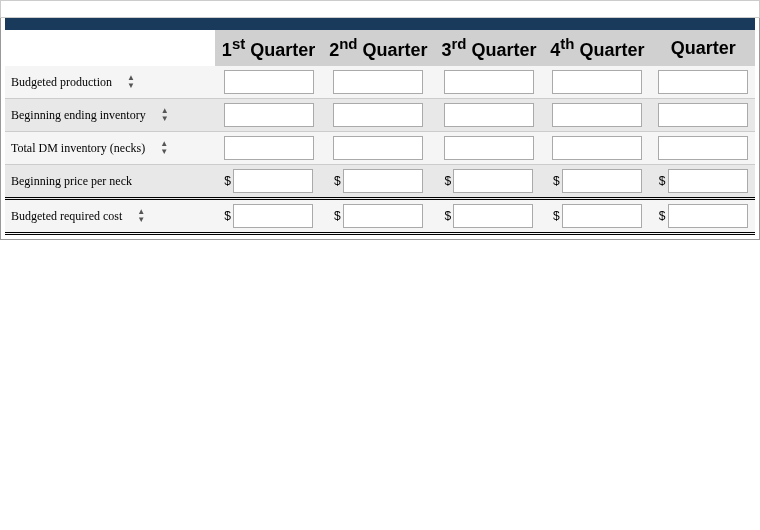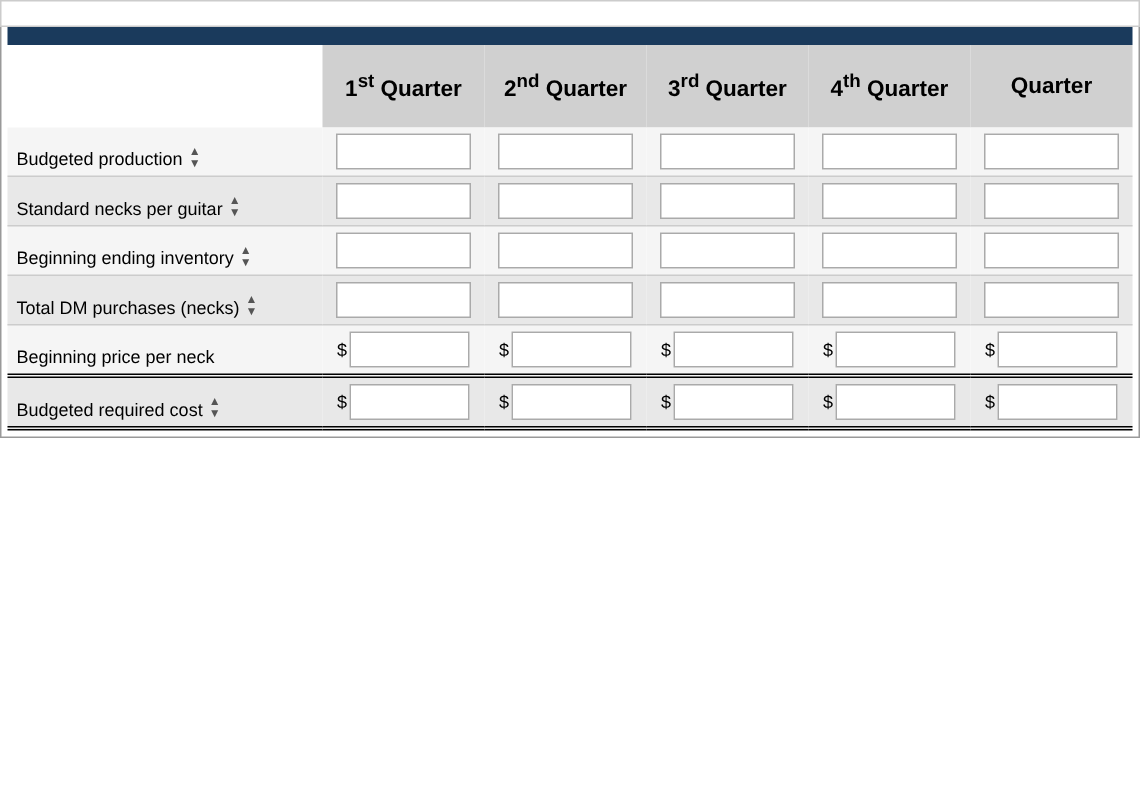--- a/index.html
+++ b/index.html
@@ -42,23 +42,23 @@
     }
 
     table {
       width: 100%;
       border-collapse: collapse;
     }
 
     thead tr th {
       background: #d0d0d0;
       text-align: center;
-      padding: 17px 4px;
+      padding: 5px 4px;
       font-weight: bold;
-      font-size: 15px;
+      font-size: 18px;
       border: none;
     }
 
     thead tr th:first-child {
       background: transparent;
       width: 210px;
     }
 
     tbody tr {
       border-bottom: 1px solid #ccc;
@@ -67,25 +67,26 @@
     tbody tr:nth-child(odd) {
       background: #f5f5f5;
     }
 
     tbody tr:nth-child(even) {
       background: #e8e8e8;
     }
 
     .row-label {
       display: flex;
-      align-items: flex-end;
+      align-items: center;
       padding: 4px 6px;
       font-size: 12px;
-      gap: 4px;
+      gap: 15px;
       min-height: 32px;
+      font-family: Liberation Serif, serif;
     }
 
     .row-label .spinner {
       display: inline-flex;
       flex-direction: column;
       font-size: 8px;
       line-height: 1;
       cursor: pointer;
       color: #555;
     }
@@ -165,47 +166,34 @@
           </td>
           <td class="input-cell"><input type="text" style=""></td>
           <td class="input-cell"><input type="text" style=""></td>
           <td class="input-cell"><input type="text" style=""></td>
           <td class="input-cell"><input type="text" style=""></td>
           <td class="input-cell"><input type="text" style=""></td>
         </tr>
         <tr>
           <td>
             <div class="row-label">
-              <span>Standard necks per guitar</span>
+              <span>Beginning ending inventory</span>
               <span class="spinner">▲<br>▼</span>
             </div>
           </td>
           <td class="input-cell"><input type="text" style=""></td>
           <td class="input-cell"><input type="text" style=""></td>
           <td class="input-cell"><input type="text" style=""></td>
           <td class="input-cell"><input type="text" style=""></td>
           <td class="input-cell"><input type="text" style=""></td>
         </tr>
         <tr>
           <td>
             <div class="row-label">
-              <span>Beginning ending inventory</span>
-              <span class="spinner">▲<br>▼</span>
-            </div>
-          </td>
-          <td class="input-cell"><input type="text" style=""></td>
-          <td class="input-cell"><input type="text" style=""></td>
-          <td class="input-cell"><input type="text" style=""></td>
-          <td class="input-cell"><input type="text" style=""></td>
-          <td class="input-cell"><input type="text" style=""></td>
-        </tr>
-        <tr>
-          <td>
-            <div class="row-label">
-              <span>Total DM purchases (necks)</span>
+              <span>Total DM inventory (necks)</span>
               <span class="spinner">▲<br>▼</span>
             </div>
           </td>
           <td class="input-cell"><input type="text" style=""></td>
           <td class="input-cell"><input type="text" style=""></td>
           <td class="input-cell"><input type="text" style=""></td>
           <td class="input-cell"><input type="text" style=""></td>
           <td class="input-cell"><input type="text" style=""></td>
         </tr>
         <tr class="double-underline-row">

